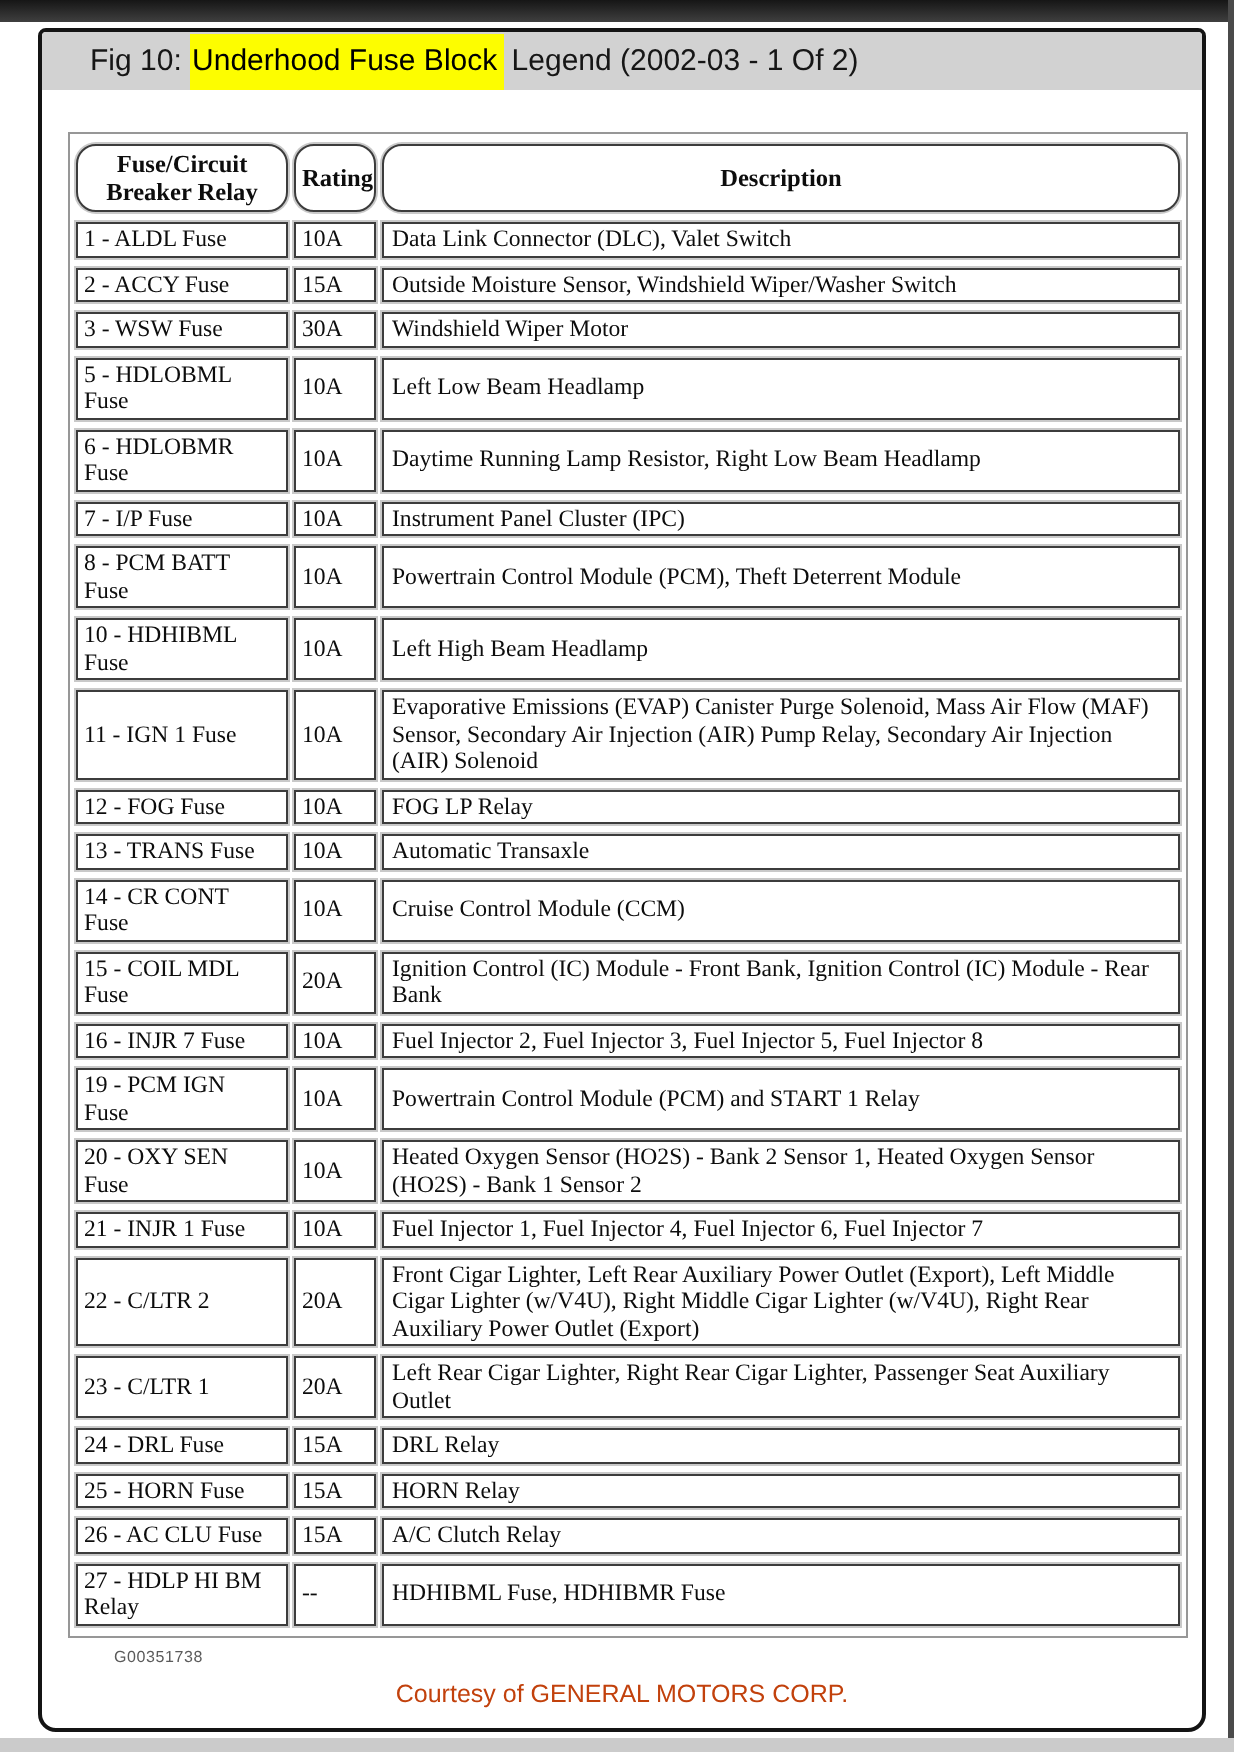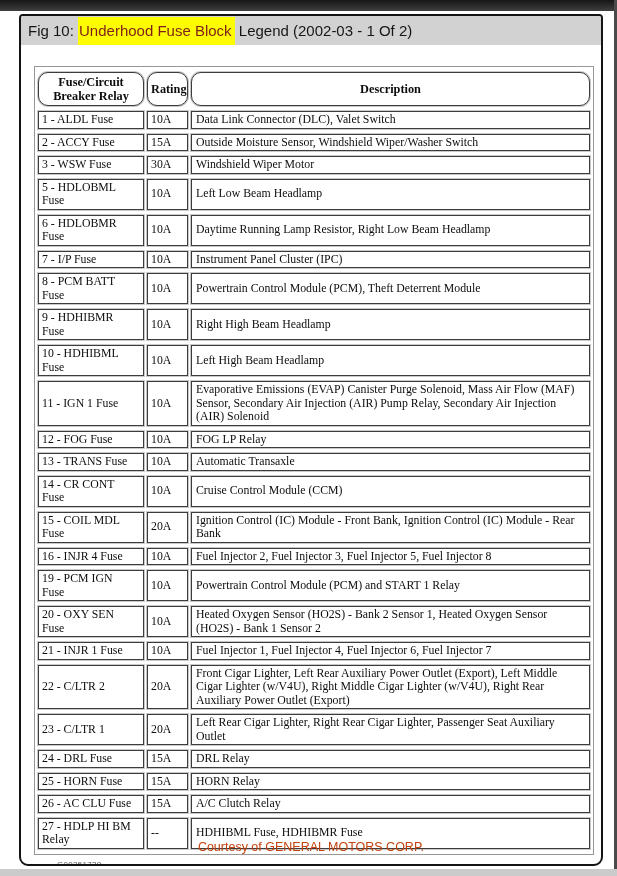--- a/index.html
+++ b/index.html
@@ -30,28 +30,28 @@
     box-sizing: border-box;
     border: 2px solid #141414;
     border-radius: 4px 4px 9px 9px;
     background: #ffffff;
     overflow: hidden;
   }
   .title-strip {
     height: 29px;
     background: #d2d2d2;
     display: flex; align-items: center;
-    padding-left: 7px;
+    padding-left: 24px;
     font-size: 15px;
     color: #161616;
     white-space: pre;
   }
   .title-strip mark {
     background: #fdfd00;
-    color: #7f1d1d;
+    color: #000000;
     padding: 5px 3px 6px 1px;
   }
   
   .table-wrap { margin: 21px 0 0 13px; }
   table.fuse-table {
     border-collapse: separate;
     border-spacing: 3px 5px;
     border: 1px solid #979797;
     width: 560px;
     table-layout: fixed;
@@ -161,26 +161,20 @@
             <td class="desc-cell">Instrument Panel Cluster (IPC)</td>
           </tr>
 
           <tr>
             <td class="fuse-cell">8 - PCM BATT
 Fuse</td>
             <td class="rating-cell">10A</td>
             <td class="desc-cell">Powertrain Control Module (PCM), Theft Deterrent Module</td>
           </tr>
 
-          <tr>
-            <td class="fuse-cell">9 - HDHIBMR
-Fuse</td>
-            <td class="rating-cell">10A</td>
-            <td class="desc-cell">Right High Beam Headlamp</td>
-          </tr>
 
           <tr>
             <td class="fuse-cell">10 - HDHIBML
 Fuse</td>
             <td class="rating-cell">10A</td>
             <td class="desc-cell">Left High Beam Headlamp</td>
           </tr>
 
           <tr>
             <td class="fuse-cell">11 - IGN 1 Fuse</td>
@@ -208,21 +202,21 @@
           </tr>
 
           <tr>
             <td class="fuse-cell">15 - COIL MDL
 Fuse</td>
             <td class="rating-cell">20A</td>
             <td class="desc-cell">Ignition Control (IC) Module - Front Bank, Ignition Control (IC) Module - Rear Bank</td>
           </tr>
 
           <tr>
-            <td class="fuse-cell">16 - INJR 4 Fuse</td>
+            <td class="fuse-cell">16 - INJR 7 Fuse</td>
             <td class="rating-cell">10A</td>
             <td class="desc-cell">Fuel Injector 2, Fuel Injector 3, Fuel Injector 5, Fuel Injector 8</td>
           </tr>
 
           <tr>
             <td class="fuse-cell">19 - PCM IGN
 Fuse</td>
             <td class="rating-cell">10A</td>
             <td class="desc-cell">Powertrain Control Module (PCM) and START 1 Relay</td>
           </tr>

